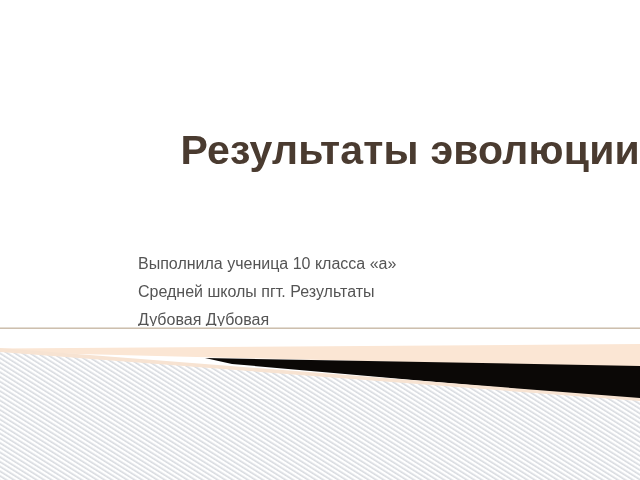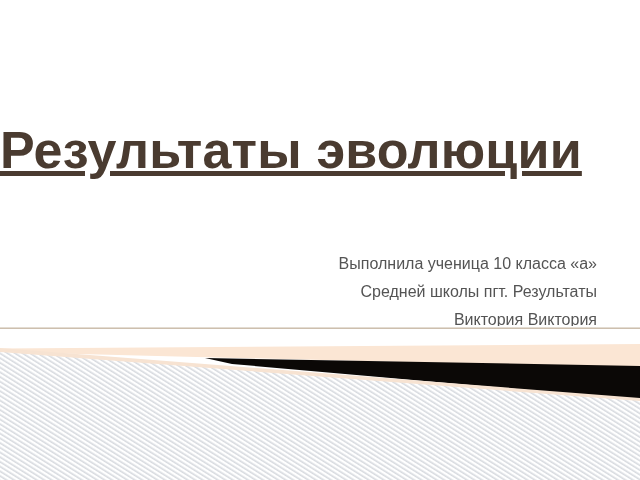--- a/index.html
+++ b/index.html
@@ -21,37 +21,36 @@
     background: #ffffff;
     overflow: hidden;
   }
 
   
   #title {
     position: absolute;
     left: 0;
     top: 126px;
     width: 640px;
-    text-align: left;
-    font-size: 52px;
+    text-align: right;
+    font-size: 41px;
     font-weight: bold;
     line-height: 48px;
     color: #4a3b30;
     letter-spacing: 0.2px;
     white-space: nowrap;
-    text-decoration: underline;
   }
 
   
   #subtitle {
     position: absolute;
-    right: 43px;
+    right: 72px;
     top: 250px;
     width: 430px;
-    text-align: right;
+    text-align: left;
     font-size: 16px;
     line-height: 28px;
     color: #545454;
   }
   #subtitle .sub-line {
     display: block;
     white-space: nowrap;
   }
 
   
@@ -71,21 +70,21 @@
 </head>
 <body>
 
 <div id="slide">
 
   <div id="title">Результаты эволюции</div>
 
   <div id="subtitle">
     <span class="sub-line">Выполнила ученица 10 класса «а»</span>
     <span class="sub-line">Средней школы пгт. Результаты</span>
-    <span class="sub-line">Виктория Виктория</span>
+    <span class="sub-line">Дубовая Дубовая</span>
   </div>
 
   <div id="footer-art">
     <svg viewBox="0 0 640 154" preserveAspectRatio="none">
       <defs>
         <pattern id="hatchPattern" width="4" height="4" patternUnits="userSpaceOnUse" patternTransform="rotate(-58)">
           <rect width="4" height="4" fill="#ffffff"></rect>
           <rect width="1.6" height="4" fill="#d7dadf"></rect>
         </pattern>
       </defs>

